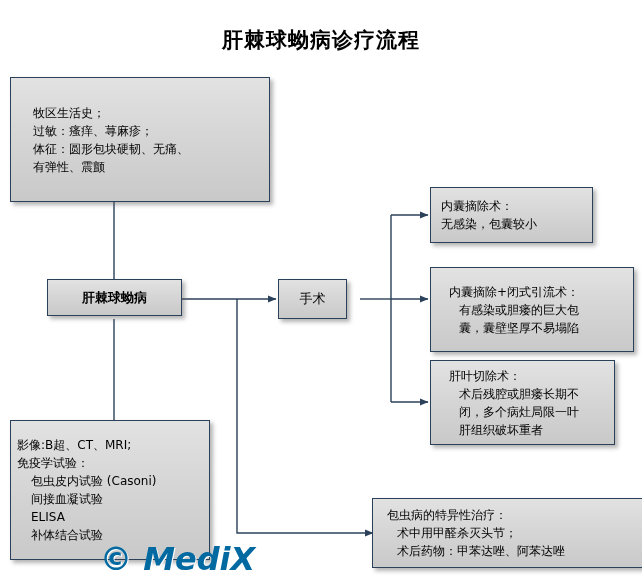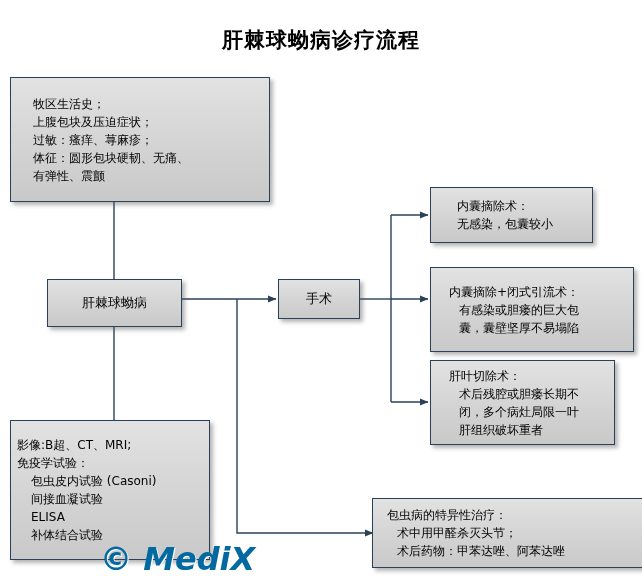--- a/index.html
+++ b/index.html
@@ -37,28 +37,28 @@
   .node .lines{padding:0 6px;}
   .node .ln{white-space:pre;}
   .center{text-align:center;}
   .node.center .lines{padding:0;}
   .indent1{padding-left:14px;}
   .indent2{padding-left:10px;}
 
   
   #n-clinical{left:10px;top:77px;width:260px;height:125px;}
   #n-clinical .lines{padding-left:22px;}
-  #n-disease{left:47px;top:279px;width:135px;height:48px;}
+  #n-disease{left:47px;top:279px;width:135px;height:37px;font-weight:bold;}
   #n-disease .lines{text-align:center;font-size:13px;}
   #n-labs{left:10px;top:420px;width:200px;height:140px;}
   #n-labs .lines{}
-  #n-surgery{left:278px;top:279px;width:82px;height:40px;}
+  #n-surgery{left:278px;top:279px;width:69px;height:40px;}
   #n-surgery .lines{text-align:center;font-size:13px;}
   #n-endo{left:430px;top:187px;width:163px;height:56px;}
-  #n-endo .lines{padding-left:26px;}
+  #n-endo .lines{padding-left:10px;}
   #n-endodrain{left:430px;top:267px;width:204px;height:85px;}
   #n-endodrain .lines{padding-left:18px;}
   #n-lobectomy{left:430px;top:360px;width:185px;height:85px;}
   #n-lobectomy .lines{padding-left:18px;}
   #n-drug{left:372px;top:498px;width:303px;height:70px;}
   #n-drug .lines{padding-left:14px;}
 
   .watermark{
     position:absolute;
     left:100px;top:540px;
@@ -102,21 +102,20 @@
 
     <path d="M237,299 L237,533 L373,533" marker-end="url(#arw)"></path>
   </g>
 </svg>
 
 <div class="title">肝棘球蚴病诊疗流程</div>
 
 <div class="node" id="n-clinical">
   <div class="lines">
     <div class="ln">牧区生活史；</div>
-    <div class="ln">上腹包块及压迫症状；</div>
     <div class="ln">过敏：瘙痒、荨麻疹；</div>
     <div class="ln">体征：圆形包块硬韧、无痛、</div>
     <div class="ln">有弹性、震颤</div>
   </div>
 </div>
 
 <div class="node center" id="n-disease">
   <div class="lines">
     <div class="ln">肝棘球蚴病</div>
   </div>

